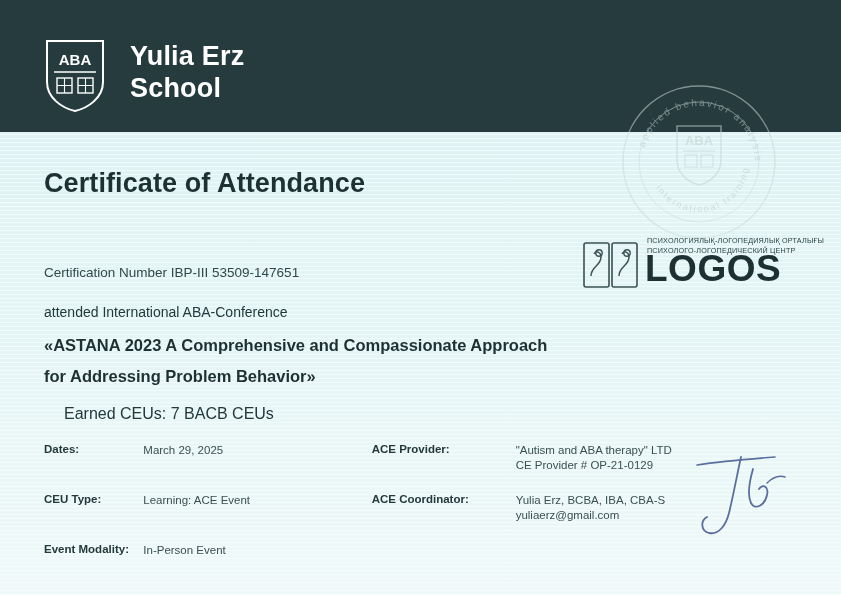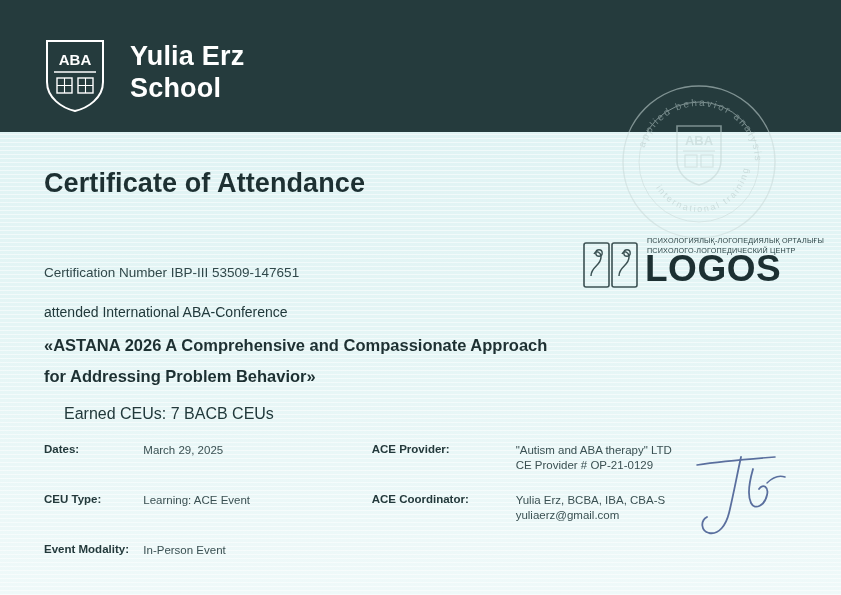--- a/index.html
+++ b/index.html
@@ -230,21 +230,21 @@
       <line x1="64" y1="69" x2="96" y2="69" stroke="#c3d5d4" stroke-width="1.2"></line>
       <rect x="66" y="73" width="12" height="12" fill="none" stroke="#c3d5d4" stroke-width="1.2"></rect>
       <rect x="82" y="73" width="12" height="12" fill="none" stroke="#c3d5d4" stroke-width="1.2"></rect>
     </svg>
   </div>
 
   <div class="title">Certificate of Attendance</div>
   <div class="cert-number">Certification Number IBP-III 53509-147651</div>
   <div class="attended">attended International ABA-Conference</div>
   <div class="event-title">
-    <div>«ASTANA 2026 A Comprehensive and Compassionate Approach</div>
+    <div>«ASTANA 2023 A Comprehensive and Compassionate Approach</div>
     <div>for Addressing Problem Behavior»</div>
   </div>
   <div class="ceus">Earned CEUs: 7 BACB CEUs</div>
 
   <div class="logos-block">
     <div class="logos-mark">
       <svg width="56" height="46" viewBox="0 0 56 46" aria-hidden="true">
         <rect x="1" y="1" width="25" height="44" rx="2" fill="none" stroke="#3b5153" stroke-width="1.6"></rect>
         <rect x="29" y="1" width="25" height="44" rx="2" fill="none" stroke="#3b5153" stroke-width="1.6"></rect>
         <path d="M8 34 C8 24 18 24 18 15 C18 10 13 8 11 12" fill="none" stroke="#3b5153" stroke-width="1.5"></path>

